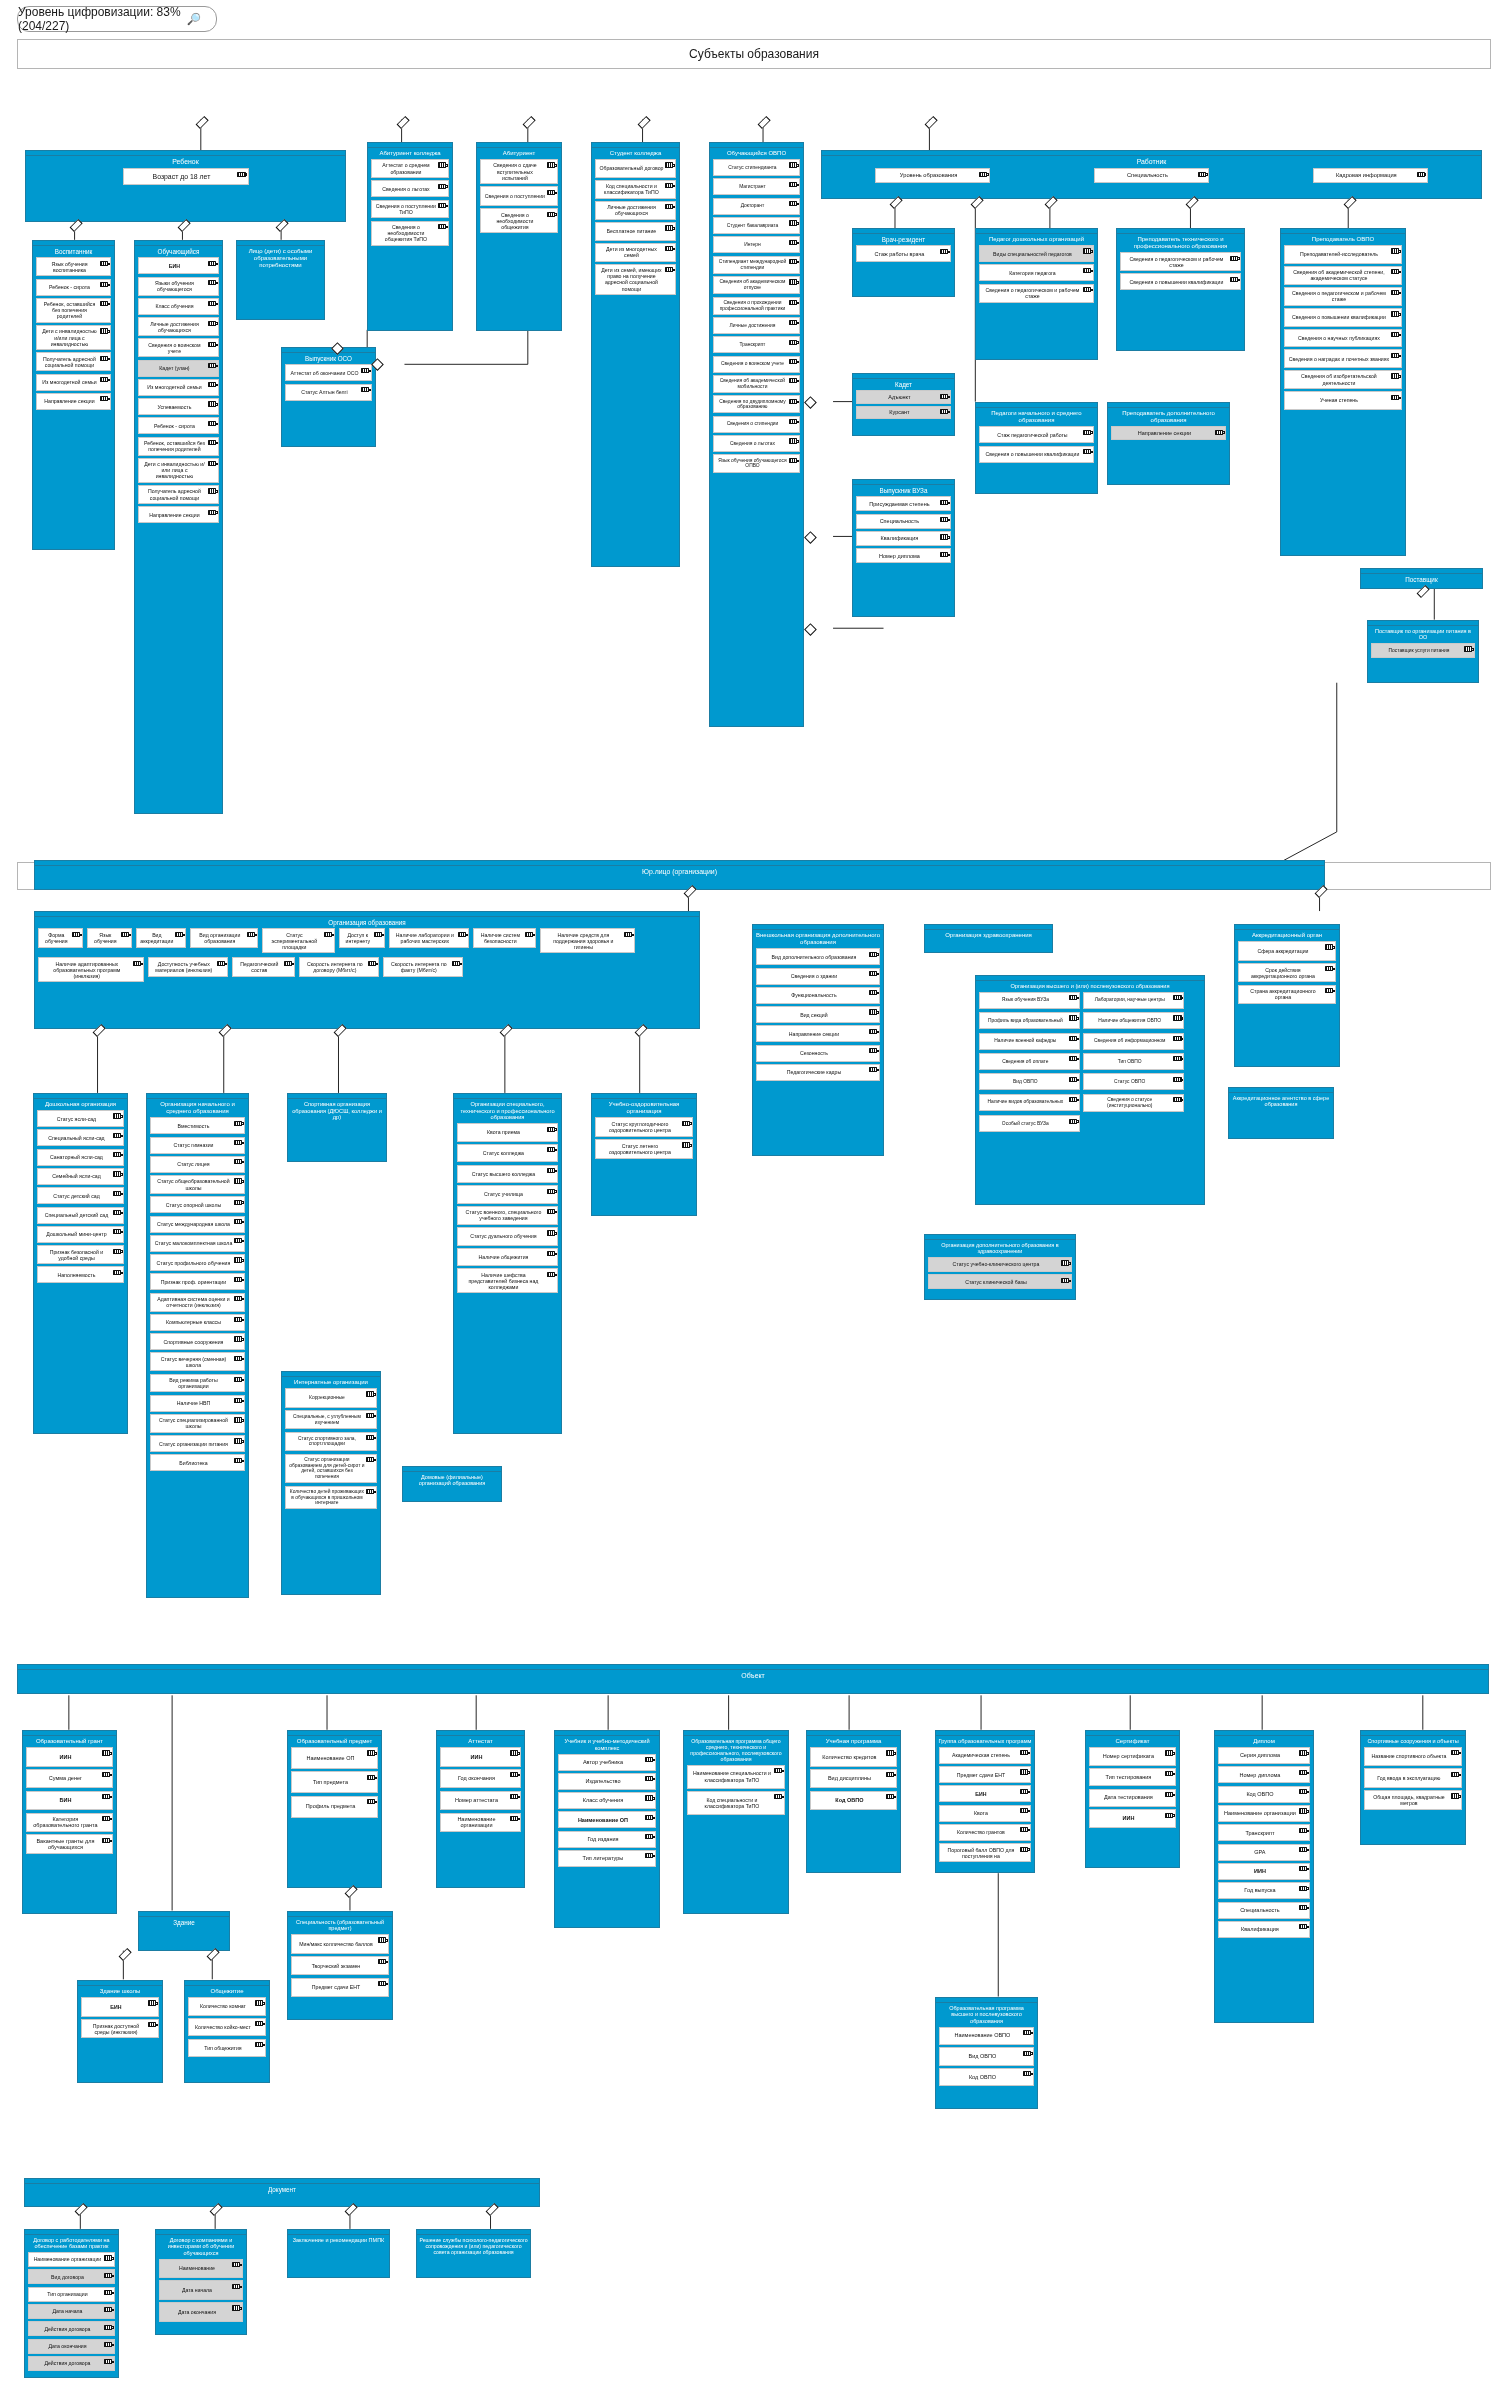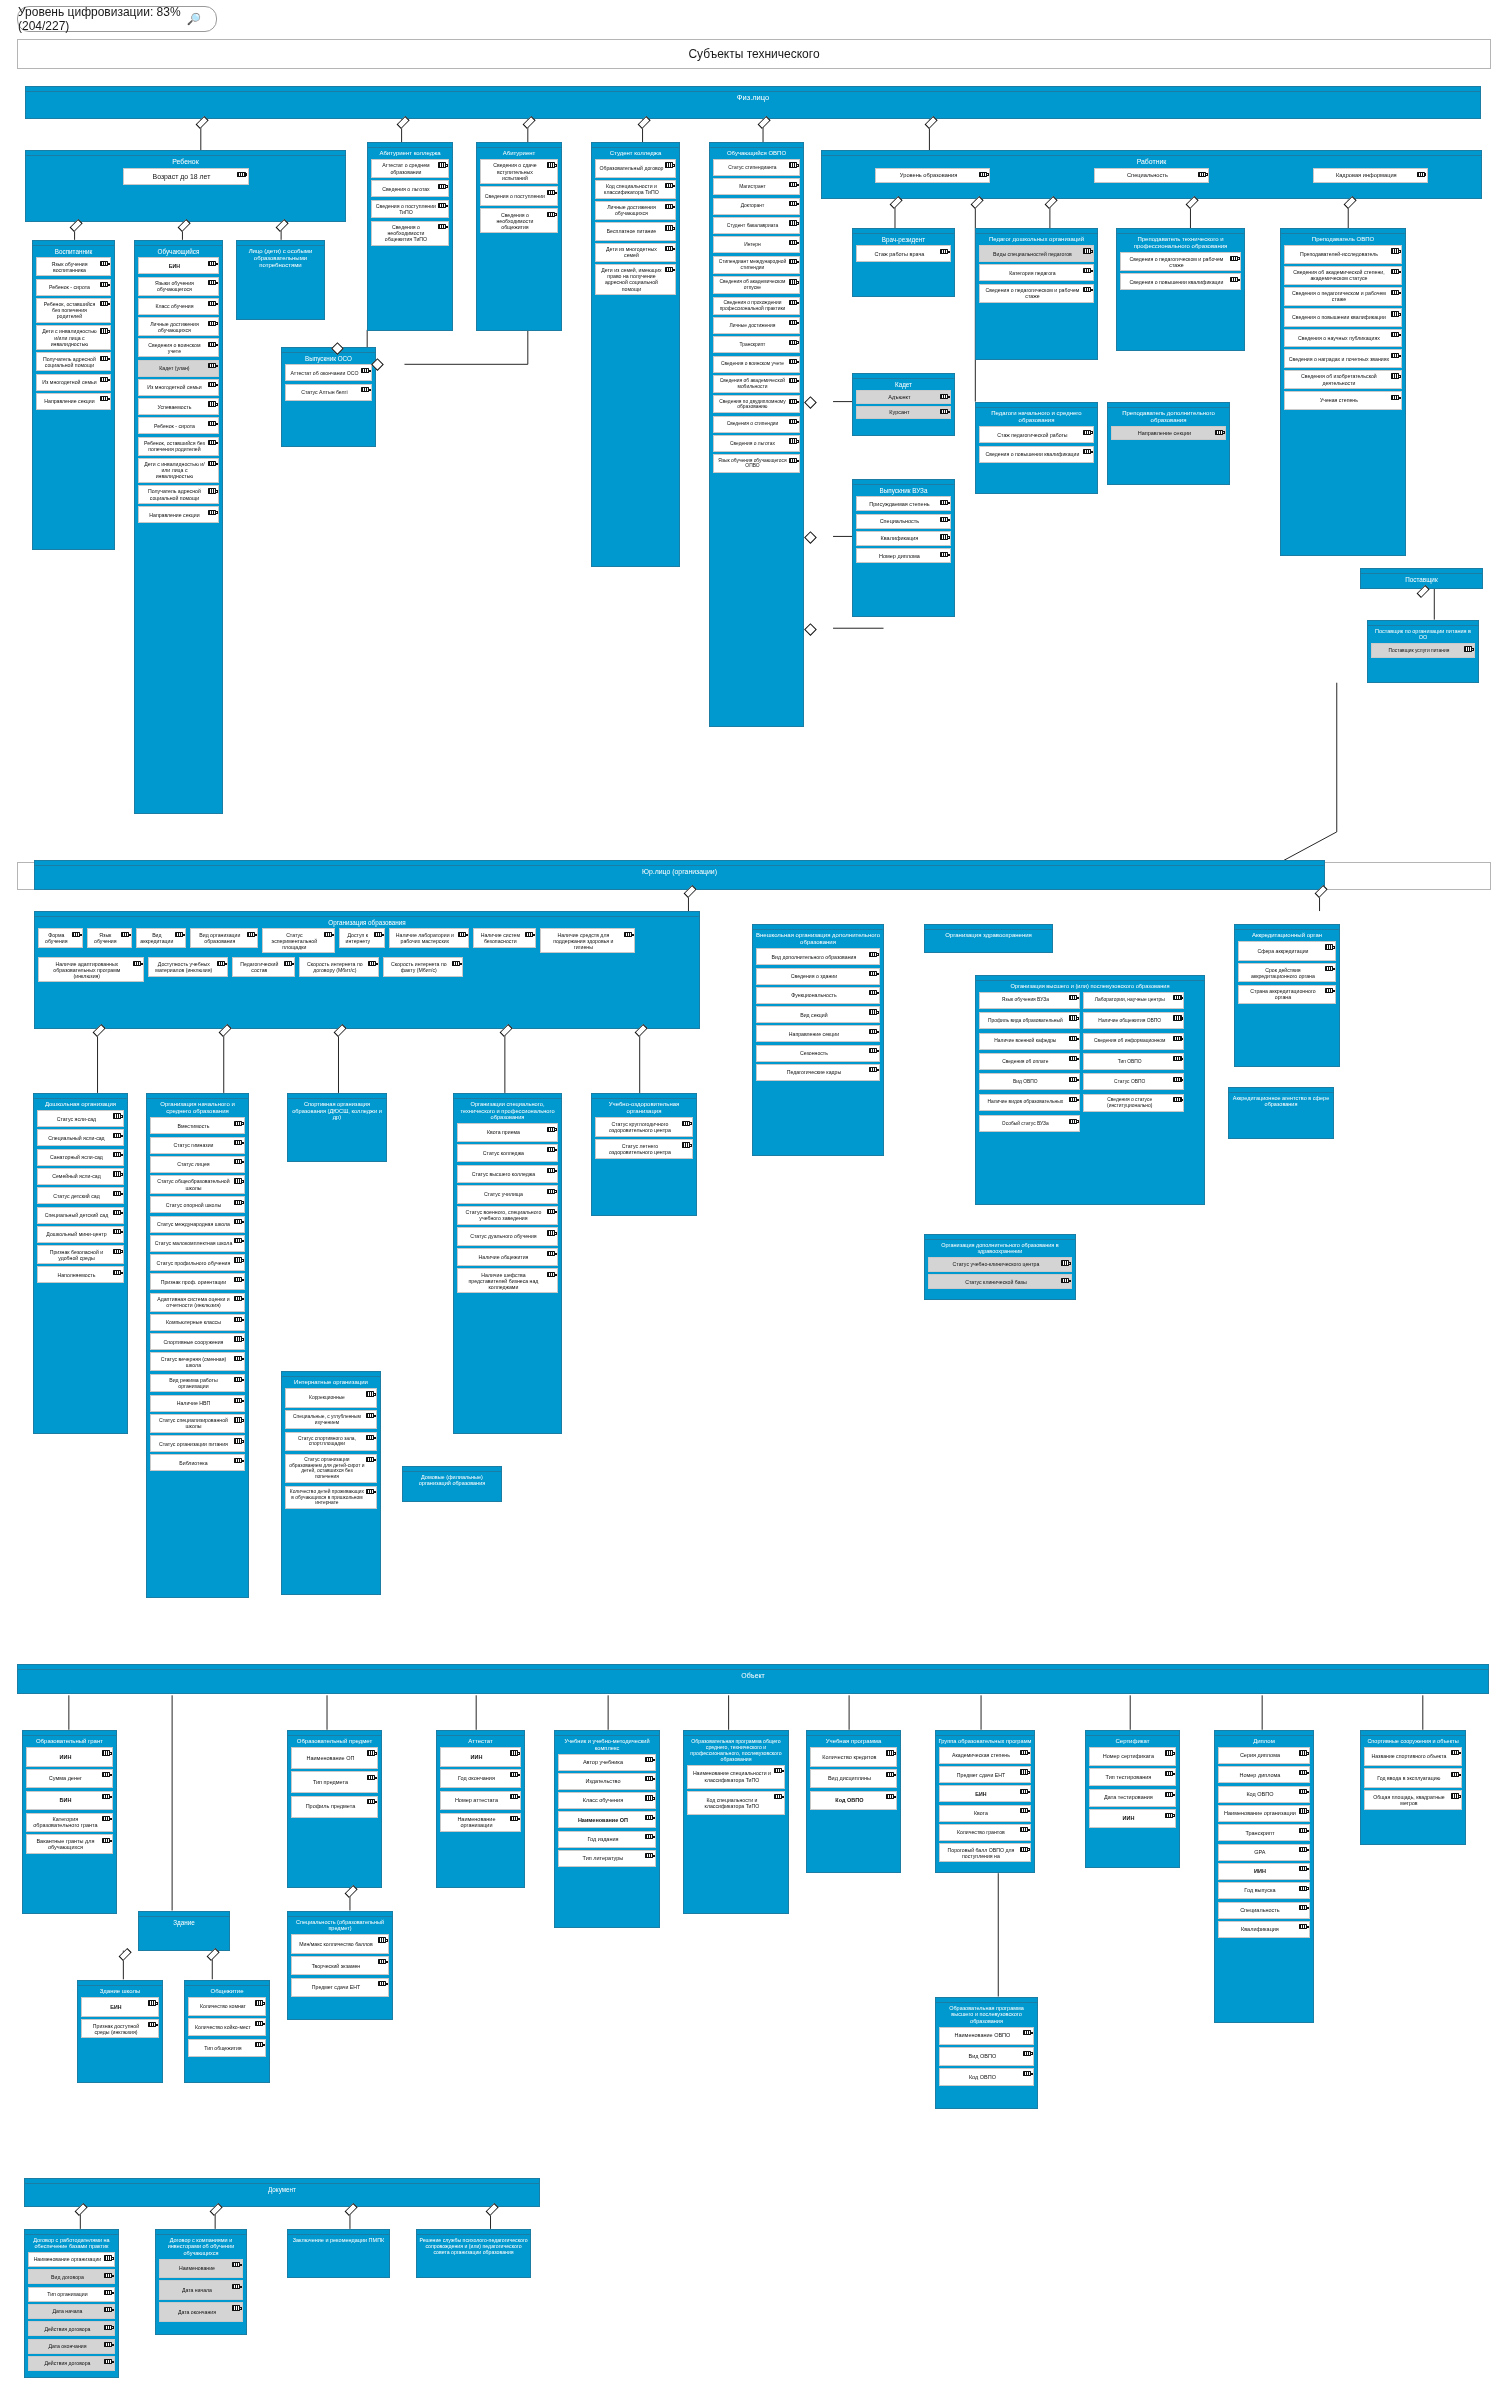--- a/index.html
+++ b/index.html
@@ -46,21 +46,21 @@
 <body>
 
 <div id="page">
 
   <div class="searchpill">
     <span class="txt">Уровень цифровизации: 83%(204/227)</span>
     <span class="mag">🔍</span>
   </div>
 
   <div class="sect" style="left:17px;top:39px;width:1472px;height:27.5px;">
-    <span>Субъекты технического</span>
+    <span>Субъекты образования</span>
   </div>
   <div class="sect" style="left:17px;top:862px;width:1472px;height:26px;">
     <span>Юр.лица (организации)</span>
   </div>
 
   <svg class="edges" viewBox="0 0 2625 4185" width="1506" height="2401">
     <g stroke="#111" stroke-width="1.6" fill="none">
 
       <path d="M350 208 L350 262"></path>
       <path d="M1620 208 L1620 262"></path>
@@ -118,24 +118,20 @@
 
       <path d="M1740 3265 L1740 3480"></path>
 
       <path d="M140 3845 L140 3885"></path>
       <path d="M375 3845 L375 3885"></path>
       <path d="M610 3845 L610 3885"></path>
       <path d="M855 3845 L855 3885"></path>
     </g>
   </svg>
 
-  <div class="cls" style="left:25px;top:86px;width:1456px;height:33px;">
-    <div class="hdr"></div>
-    <div class="title" style="font-size:7.5px;">Физ.лицо</div>
-  </div>
 
   <div class="cls" style="left:25px;top:150px;width:321px;height:72px;">
     <div class="hdr"></div>
     <div class="title" style="font-size:6.9px;">Ребенок</div>
     <div class="body" style="align-items:center;">
       <div class="attr" style="width:126px;min-height:17px;font-size:6.9px;">
         <span>Возраст до 18 лет</span>
         <span class="battery"></span>
       </div>
     </div>

